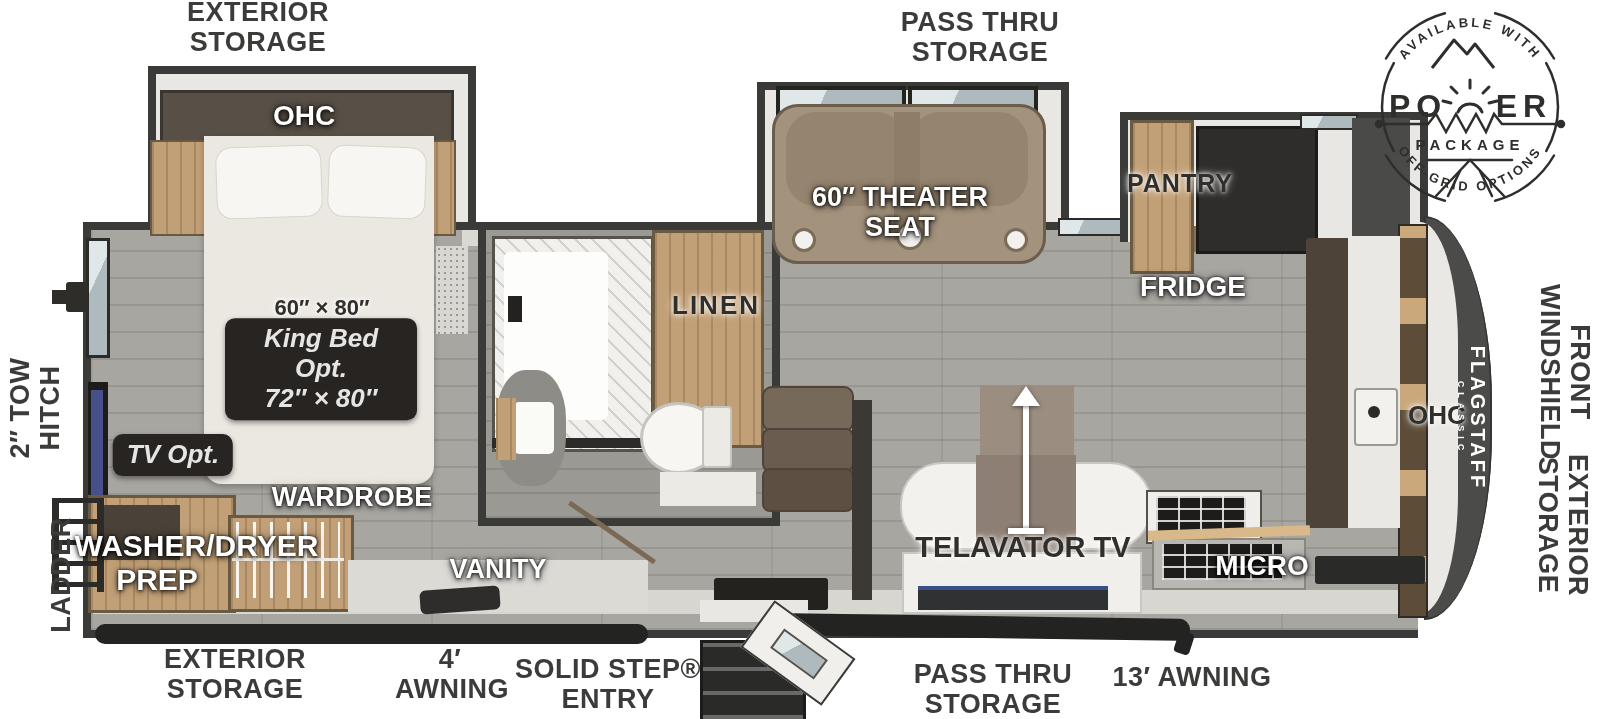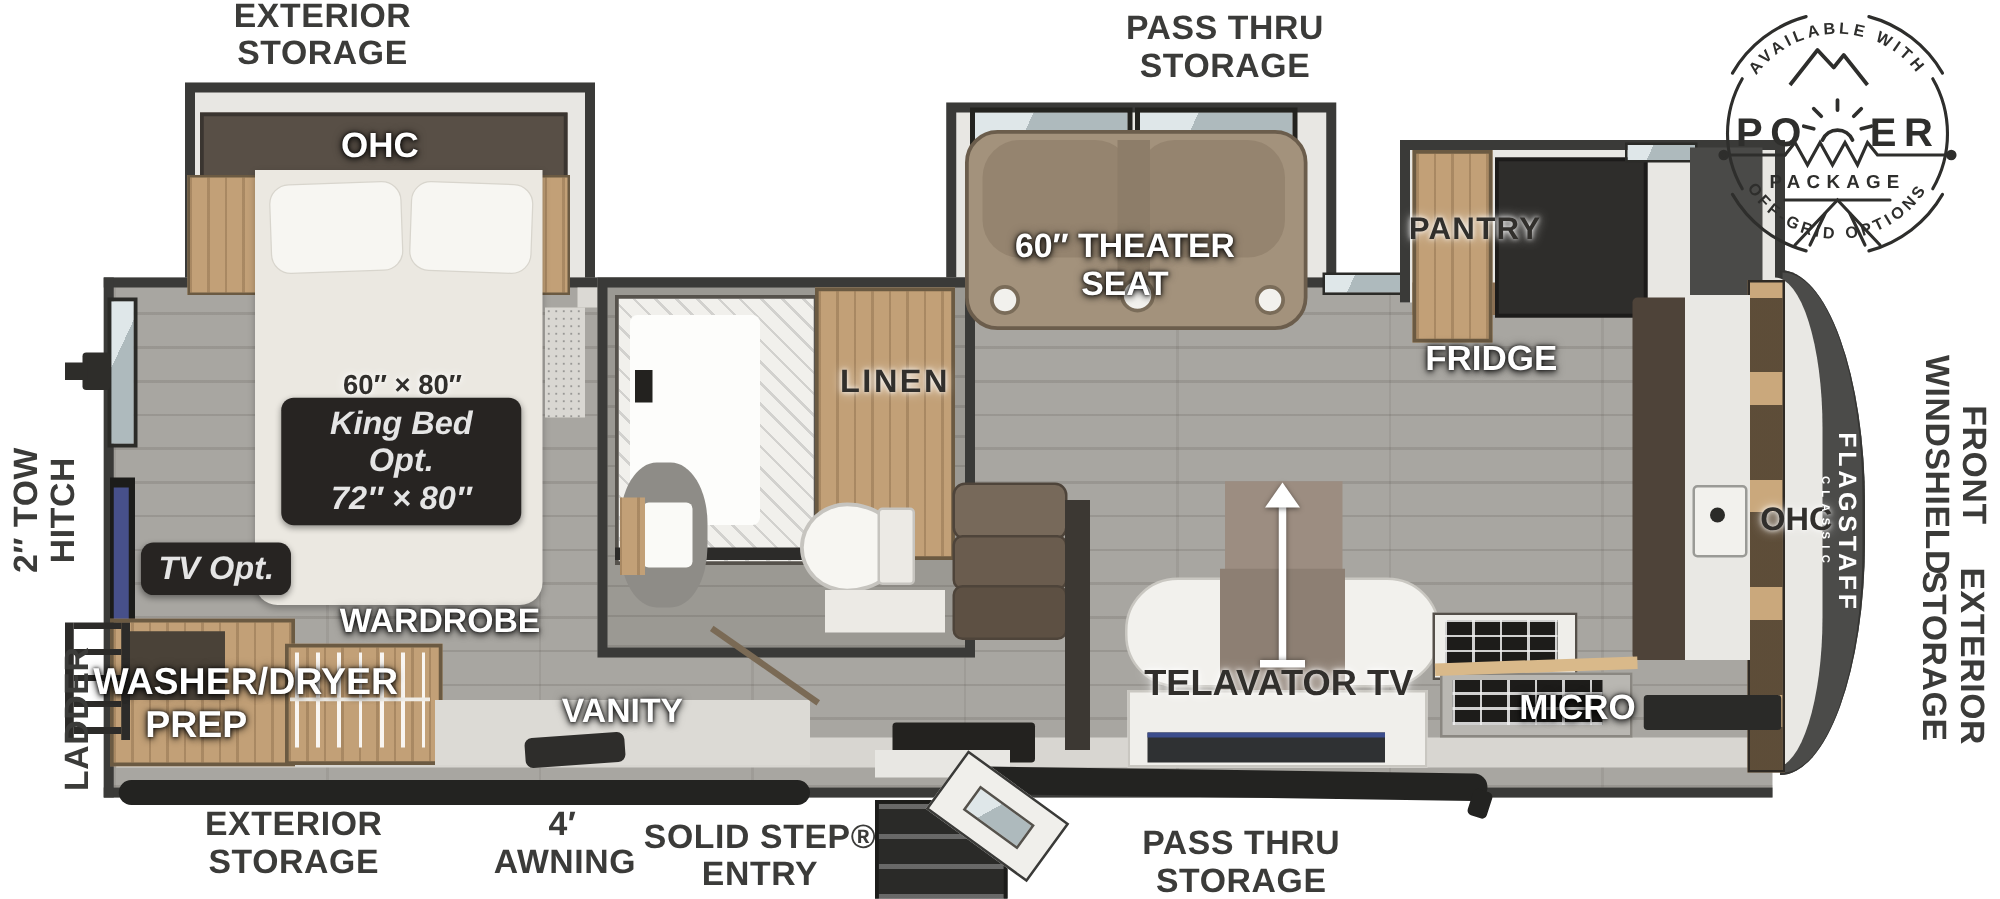--- a/index.html
+++ b/index.html
@@ -172,20 +172,21 @@
   <div class="lbl" style="left:258px;top:28px;width:180px;">EXTERIOR STORAGE</div>
   <div class="lbl" style="left:980px;top:38px;width:200px;">PASS THRU STORAGE</div>
   <div class="lbl rotm90" style="left:36px;top:408px;width:120px;">2″ TOW HITCH</div>
   <div class="lbl rotm90" style="left:62px;top:575px;width:140px;">LADDER</div>
   <div class="lbl rot90" style="left:1564px;top:372px;width:190px;">FRONT WINDSHIELD</div>
   <div class="lbl rot90" style="left:1562px;top:525px;width:150px;">EXTERIOR STORAGE</div>
   <div class="lbl" style="left:235px;top:675px;width:170px;">EXTERIOR STORAGE</div>
   <div class="lbl" style="left:450px;top:675px;width:110px;">4′ AWNING</div>
   <div class="lbl" style="left:608px;top:685px;width:210px;">SOLID STEP® ENTRY</div>
   <div class="lbl" style="left:993px;top:690px;width:190px;">PASS THRU STORAGE</div>
+  <div class="lbl" style="left:1192px;top:678px;width:240px;">13′ AWNING</div>
 
   <svg style="position:absolute;left:1372px;top:2px;" width="196" height="212" viewBox="0 0 196 212">
     <defs>
       <path id="arcTop" d="M 18,105 A 80,80 0 0 1 178,105"></path>
       <path id="arcBot" d="M 14,105 A 84,84 0 0 0 182,105"></path>
     </defs>
     <g fill="none" stroke="#2e2e2c" stroke-width="2.5" stroke-linecap="round" stroke-linejoin="round">
       <path d="M 21.8,61 A 88,88 0 0 0 21.8,149"></path>
       <path d="M 174.2,61 A 88,88 0 0 1 174.2,149"></path>
       <path d="M 72.9,11.3 A 97,97 0 0 0 14,56.5"></path>

